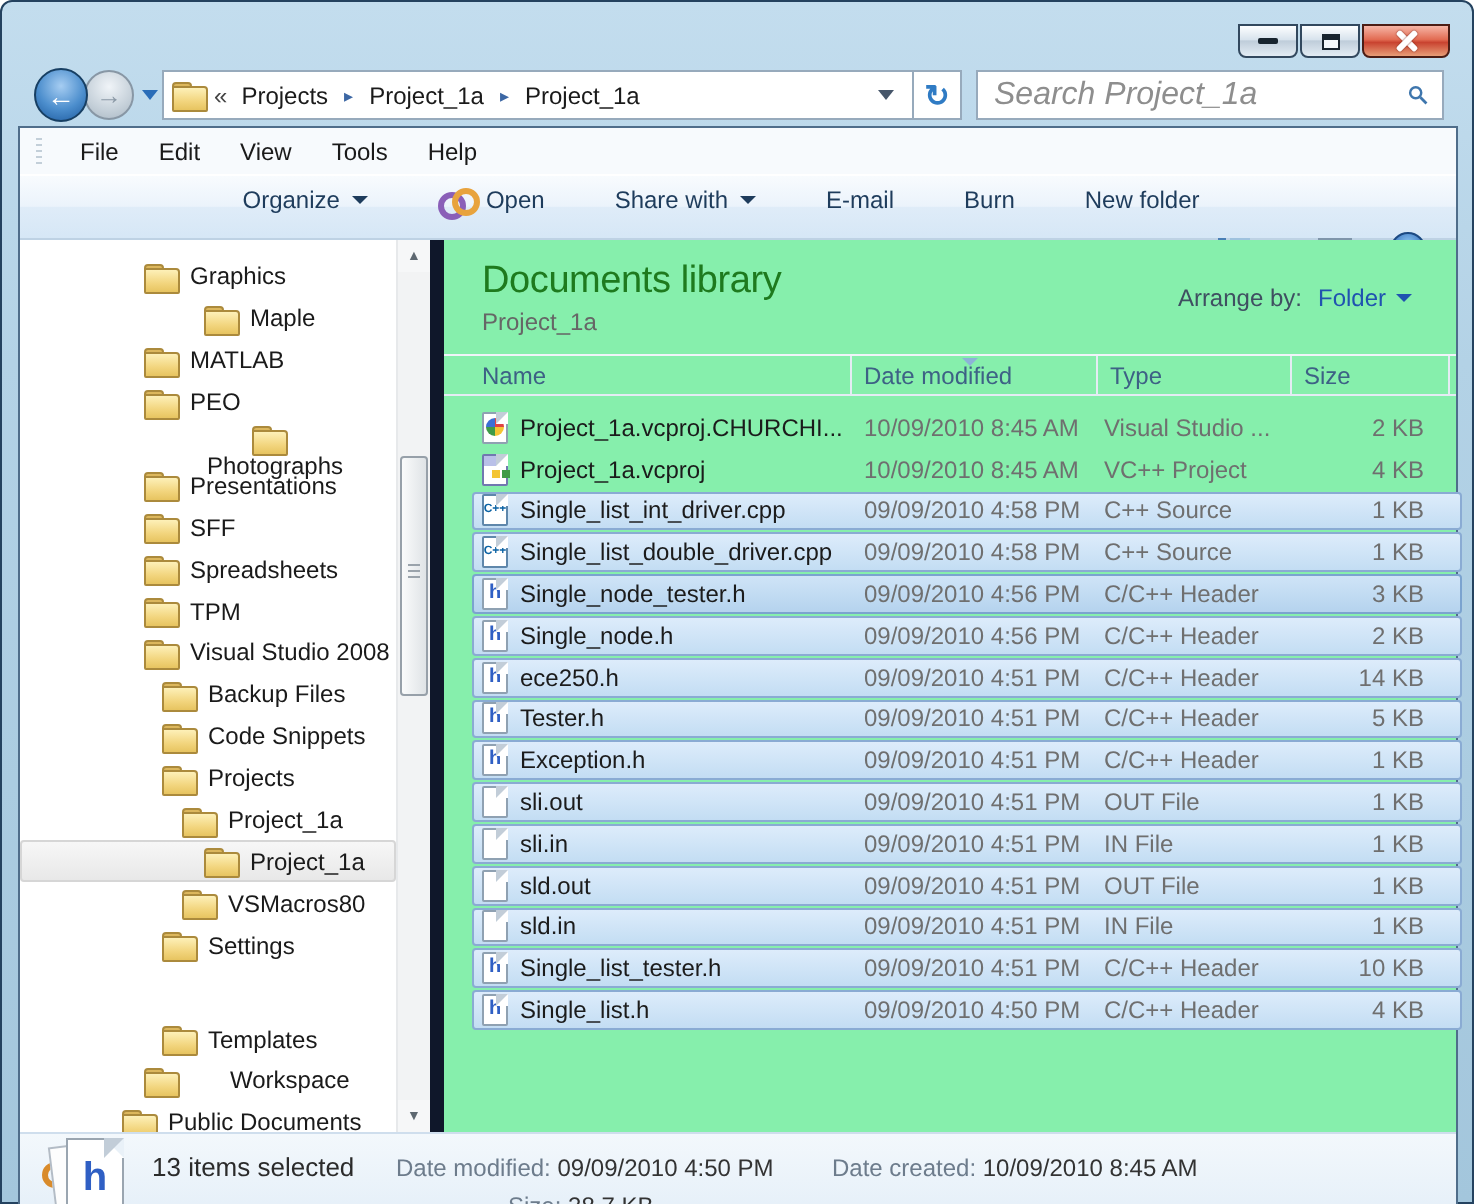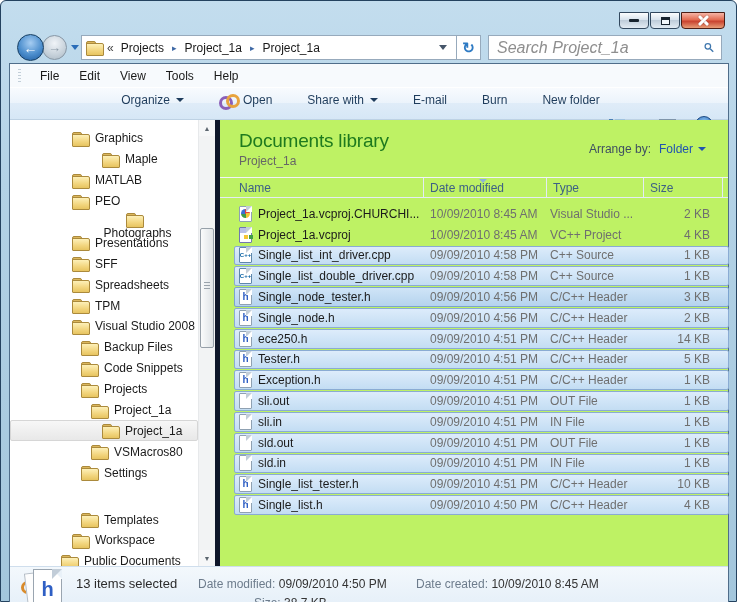--- a/index.html
+++ b/index.html
@@ -98,21 +98,21 @@
 
   .scrollbar { width:17px; position:relative; background:#f2f3f4; border-left:1px solid #e7e9eb; }
   .sb-up,.sb-down { position:absolute; left:0; width:100%; height:16px; color:#5d6770; font-size:7px;
     display:flex; align-items:center; justify-content:center; background:#f6f7f8; }
   .sb-up { top:0; } .sb-down { bottom:0; }
   .sb-thumb { position:absolute; left:1px; right:1px; top:108px; height:120px; border:1px solid #97a0a9;
     border-radius:2px; background:linear-gradient(90deg,#fafbfb,#dfe3e6); }
   .sb-thumb::after { content:""; position:absolute; left:3px; right:3px; top:53px; height:8px;
     background:repeating-linear-gradient(180deg,#9aa3ab 0 1px,transparent 1px 3px); }
 
-  .main { flex:1; background:#bef264; border-left:5px solid #0f172a; position:relative; min-width:0; }
+  .main { flex:1; background:#86efac; border-left:7px solid #0f172a; position:relative; min-width:0; }
   .lib-head { padding:10px 22px 0 19px; position:relative; }
   .lib-title { font-size:19px; color:#1e7a1e; font-weight:normal; letter-spacing:-0.2px; }
   .lib-sub { color:#666; margin-top:2px; }
   .arrange { position:absolute; right:22px; top:22px; display:flex; align-items:center; color:#3f4f61; }
   .arrange-val { color:#2053b0; margin-left:8px; }
   .arrange .caret { width:0; height:0; border-left:4px solid transparent; border-right:4px solid transparent;
     border-top:4px solid #2053b0; margin-left:5px; }
 
   .col-head { position:relative; display:flex; height:21px; align-items:center; margin-top:9px;
     border-top:1px solid #f0f4f9; border-bottom:1px solid #e4ecf4; color:#3d6185; }
@@ -334,21 +334,21 @@
               <span class="tree-label">VSMacros80</span>
             </div>
             <div class="tree-row" style="padding-left: 70px;">
               <span class="folder-icon"></span>
               <span class="tree-label">Settings</span>
             </div>
             <div class="tree-row" style="padding-left: 70px; margin-top: 26px;">
               <span class="folder-icon"></span>
               <span class="tree-label">Templates</span>
             </div>
-            <div class="tree-row" style="padding-left: 61px;">
+            <div class="tree-row" style="padding-left: 61px; gap: 20px;">
               <span class="folder-icon"></span>
               <span class="tree-label">Workspace</span>
             </div>
             <div class="tree-row" style="padding-left: 50px;">
               <span class="folder-icon"></span>
               <span class="tree-label">Public Documents</span>
             </div>
           </div>
         <div class="scrollbar">
           <div class="sb-up">▲</div>

